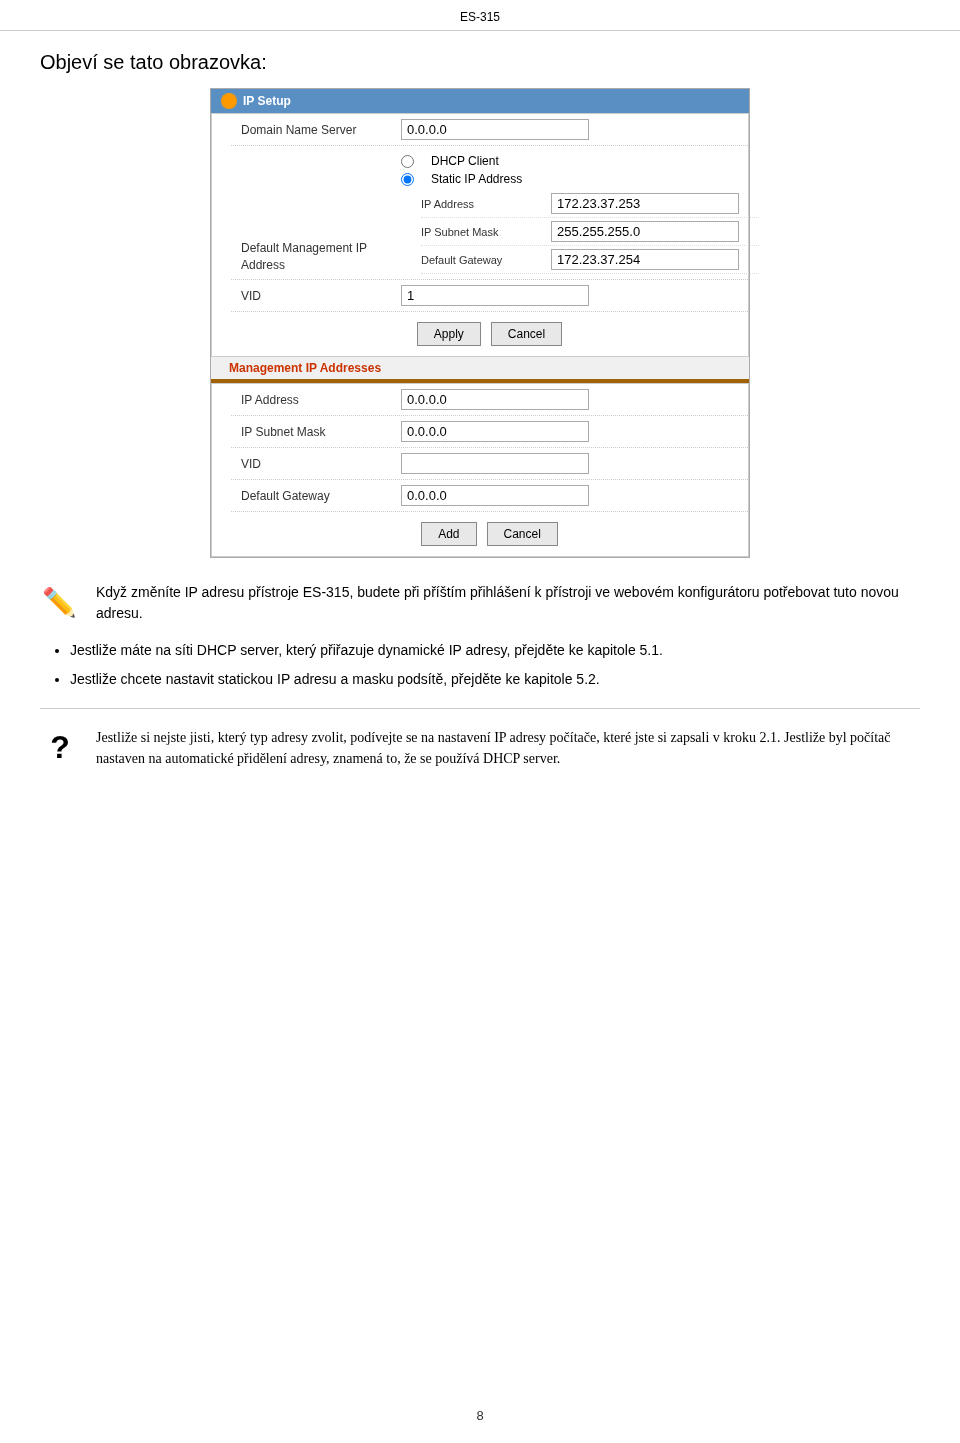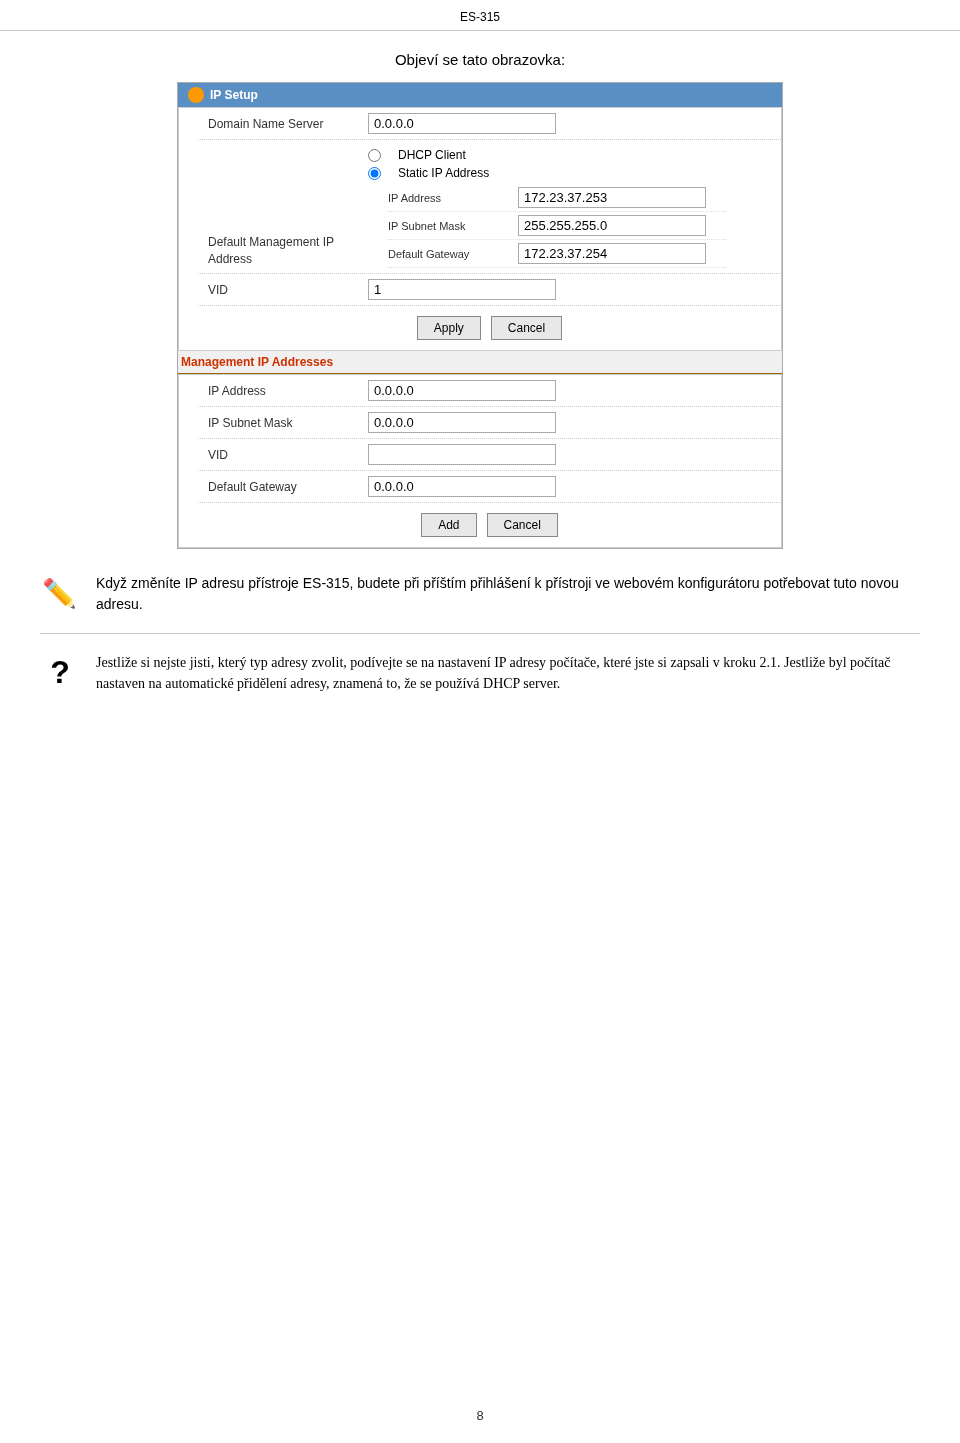--- a/index.html
+++ b/index.html
@@ -18,29 +18,28 @@
       font-size: 12px;
       padding: 10px 0 6px 0;
       border-bottom: 1px solid #ccc;
     }
 
     .page-content {
       padding: 20px 40px 40px 40px;
     }
 
     .intro-text {
-      font-size: 15px;
+      font-size: 20px;
       margin-bottom: 14px;
-      text-align: center;
     }
 
     
     .screenshot-box {
       border: 1px solid #aaa;
-      width: 606px;
+      width: 540px;
       margin: 0 auto 24px auto;
       background: #0c4a6e;
       font-size: 12px;
     }
 
     
     .ip-setup-header {
       background: #5a8fc4;
       color: #fff;
       padding: 4px 10px;
@@ -140,25 +139,25 @@
       font-size: 12px;
       border: 1px solid #888;
       background: #e8e8e8;
       cursor: pointer;
       border-radius: 0;
     }
 
     
     .section-header {
       background: #f0f0f0;
-      padding: 4px 3px;
+      padding: 4px 18px;
       font-size: 12px;
       font-weight: bold;
       color: #cc3300;
-      border-bottom: 1px solid #a16207;
+      border-bottom: 4px solid #a16207;
     }
 
     
     .note-block {
       display: flex;
       align-items: flex-start;
       gap: 16px;
       margin-bottom: 16px;
     }
 
@@ -310,20 +309,28 @@
 
   </div>
 
   <div class="note-block">
     <div class="note-icon">
       <span class="pencil-icon">✏️</span>
     </div>
     <p class="note-text">Když změníte IP adresu přístroje ES-315, budete při příštím přihlášení k přístroji ve webovém konfigurátoru potřebovat tuto novou adresu.</p>
   </div>
 
+  <ul class="bullet-list">
+    <li>
+      <span>Jestliže máte na síti DHCP server, který přiřazuje dynamické IP adresy, přejděte ke kapitole 5.1.</span>
+    </li>
+    <li>
+      <span>Jestliže chcete nastavit statickou IP adresu a masku podsítě, přejděte ke kapitole 5.2.</span>
+    </li>
+  </ul>
 
   <hr class="separator-line">
 
   <div class="note-block">
     <div class="note-icon">
       <span class="question-icon" style="font-size:32px; font-weight:bold;">?</span>
     </div>
     <div>
       <p class="note-text" style="margin-bottom:8px;font-family:Liberation Serif, serif;">Jestliže si nejste jisti, který typ adresy zvolit, podívejte se na nastavení IP adresy počítače, které jste si zapsali v kroku 2.1. Jestliže byl počítač nastaven na automatické přidělení adresy, znamená to, že se používá DHCP server.</p>
     </div>

